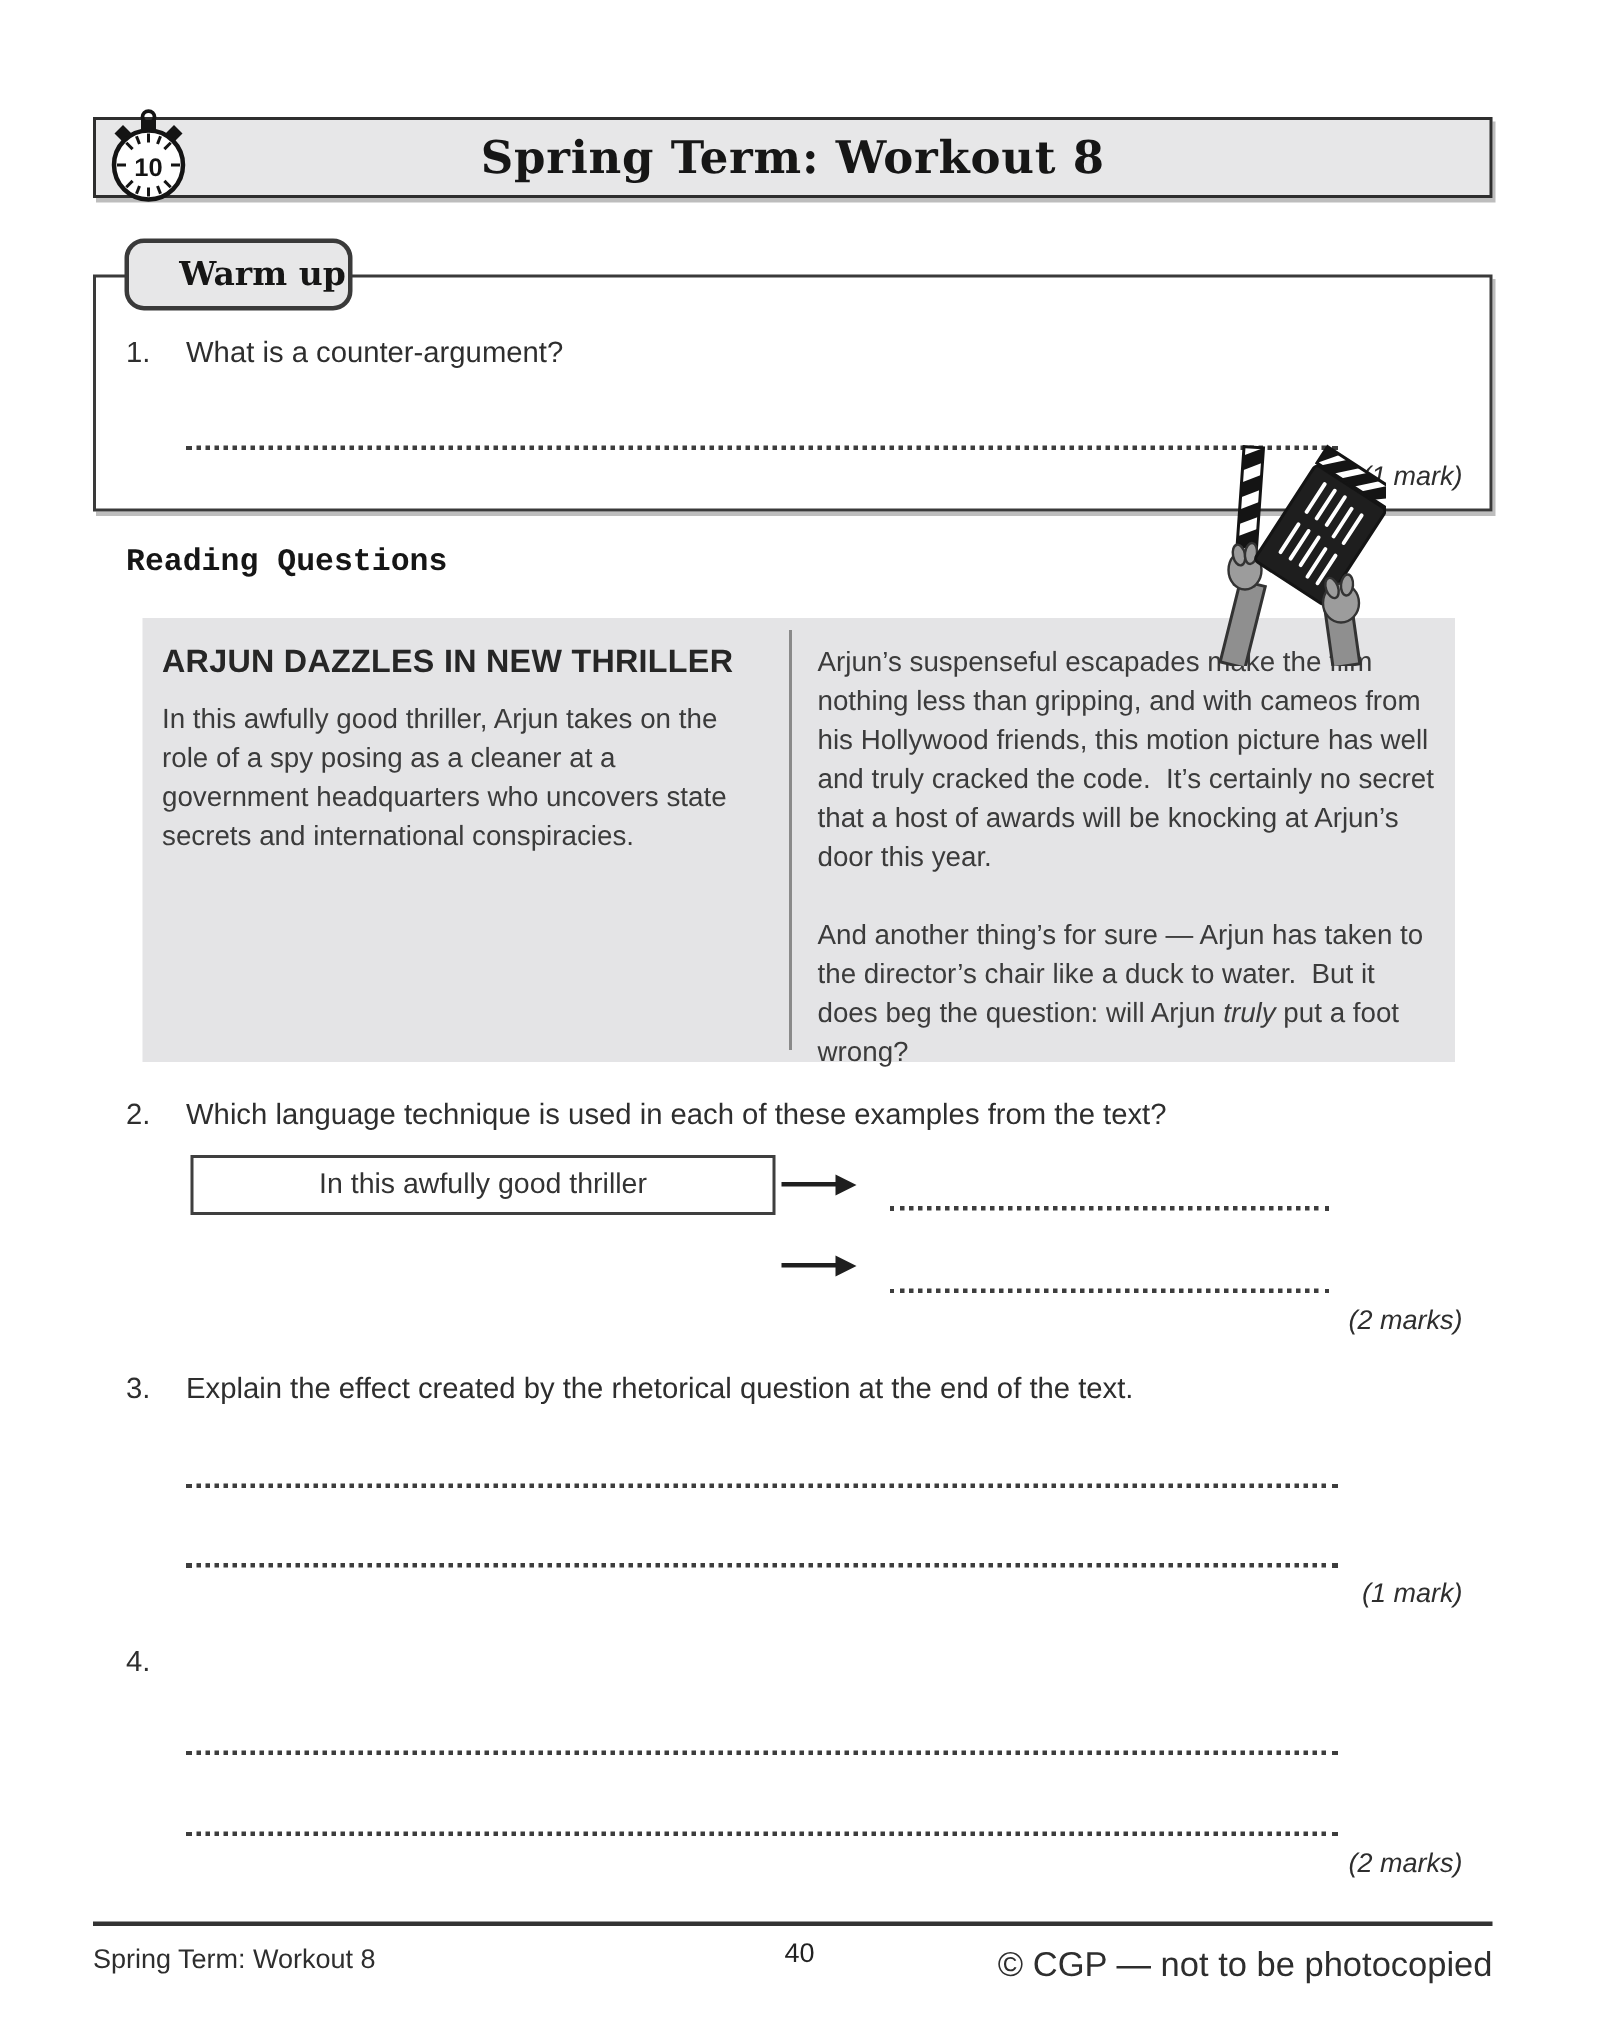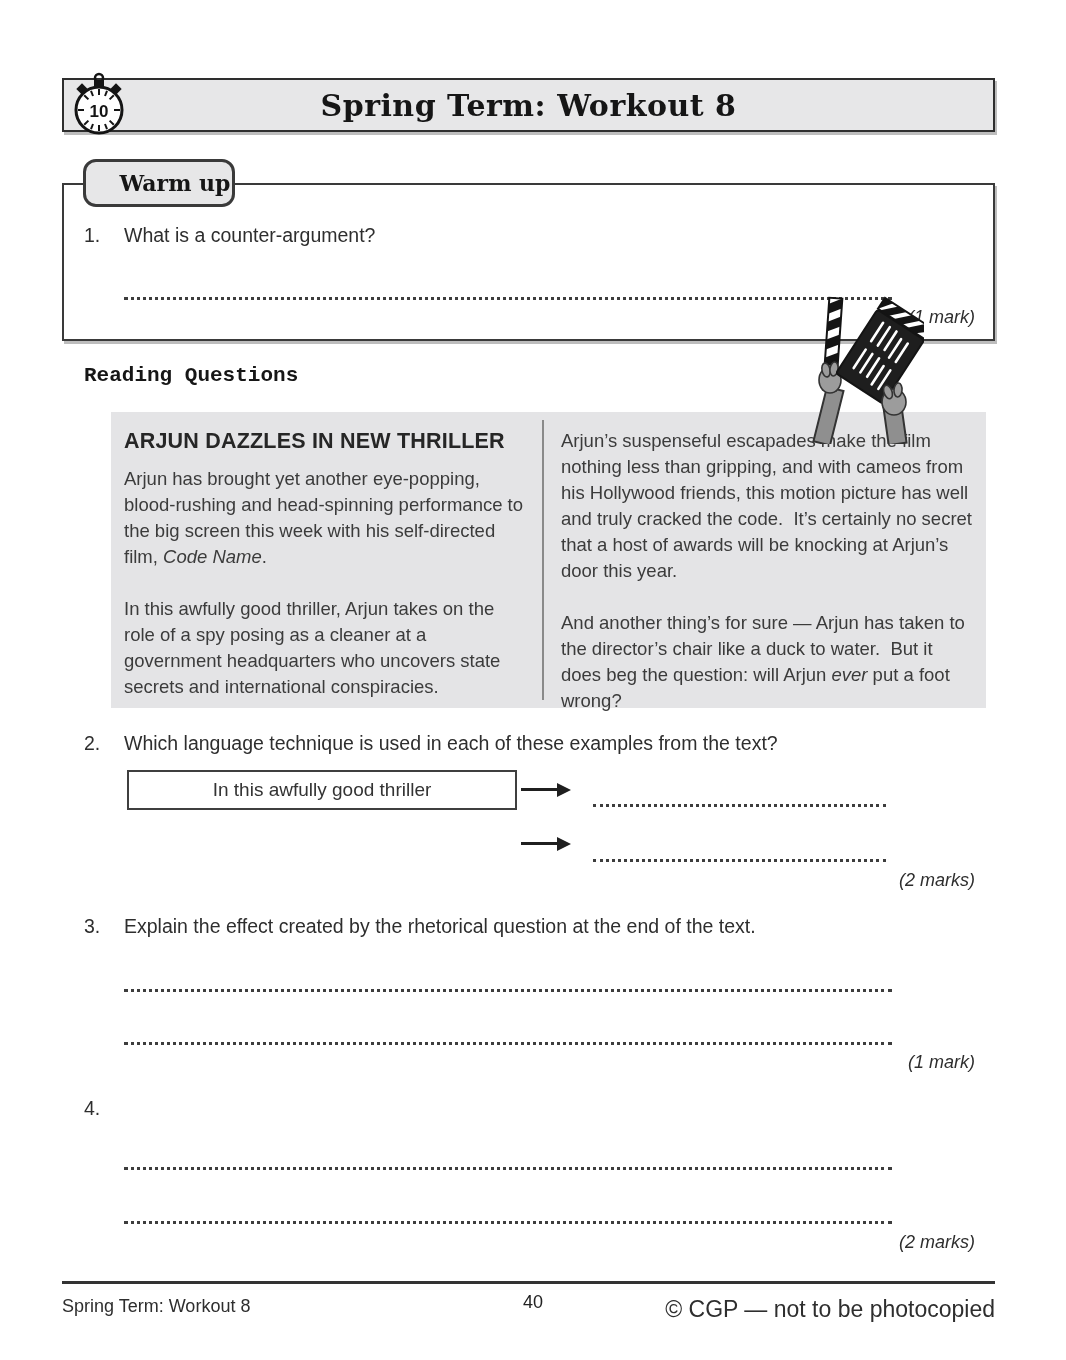--- a/index.html
+++ b/index.html
@@ -45,21 +45,20 @@
   .marks { position: absolute; font-style: italic; font-size: 18px; color: #2e2e2e; }
   
   .section-heading {
     position: absolute; left: 84px; top: 364px;
     font-family: Liberation Mono, monospace; font-weight: bold; font-size: 21px; color: #161616;
   }
   .clapper { position: absolute; left: 806px; top: 296px; width: 118px; height: 148px; z-index: 5; }
   .article-box {
     position: absolute; left: 95px; top: 412px; width: 875px; height: 296px;
     background: #e4e4e6;
-    margin-left: 16px;
   }
   .article-col-left {
     position: absolute; left: 13px; top: 16px; width: 404px;
     font-size: 18.5px; line-height: 26px; color: #3b3b3b;
   }
   .article-col-right {
     position: absolute; left: 450px; top: 16px; width: 412px;
     font-size: 18.5px; line-height: 26px; color: #3b3b3b;
   }
   .article-divider {
@@ -181,26 +180,25 @@
       <ellipse cx="88" cy="106" rx="12" ry="13"></ellipse>
       <ellipse cx="82" cy="96" rx="4" ry="7" transform="rotate(-20 82 96)"></ellipse>
       <ellipse cx="92" cy="94" rx="4" ry="7" transform="rotate(5 92 94)"></ellipse>
     </g>
   </svg>
 
   <div class="article-box">
     <div class="article-divider"></div>
     <div class="article-col-left">
       <div class="headline">ARJUN DAZZLES IN NEW THRILLER</div>
-      <div class="article-para"><span>Arjun has brought yet another eye-popping, blood-rushing and head-spinning performance to the big screen this week with his self-directed film, </span><span class="ital">Code Name</span><span>.</span></div>
       <div class="article-para">In this awfully good thriller, Arjun takes on the role of a spy posing as a cleaner at a government headquarters who uncovers state secrets and international conspiracies.</div>
     </div>
     <div class="article-col-right">
       <div class="article-para">Arjun’s suspenseful escapades make the film nothing less than gripping, and with cameos from his Hollywood friends, this motion picture has well and truly cracked the code.  It’s certainly no secret that a host of awards will be knocking at Arjun’s door this year.</div>
-      <div class="article-para"><span>And another thing’s for sure — Arjun has taken to the director’s chair like a duck to water.  But it does beg the question: will Arjun </span><span class="ital">ever</span><span> put a foot wrong?</span></div>
+      <div class="article-para"><span>And another thing’s for sure — Arjun has taken to the director’s chair like a duck to water.  But it does beg the question: will Arjun </span><span class="ital">truly</span><span> put a foot wrong?</span></div>
     </div>
   </div>
 
   <div class="q-row" style="left:84px; top:732px; width:900px;">
     <span class="q-num">2.</span>
     <span>Which language technique is used in each of these examples from the text?</span>
   </div>
 
   <div class="example-box" style="top:770px;">In this awfully good thriller</div>
   <div class="arrow-line" style="top:788px;"></div>

